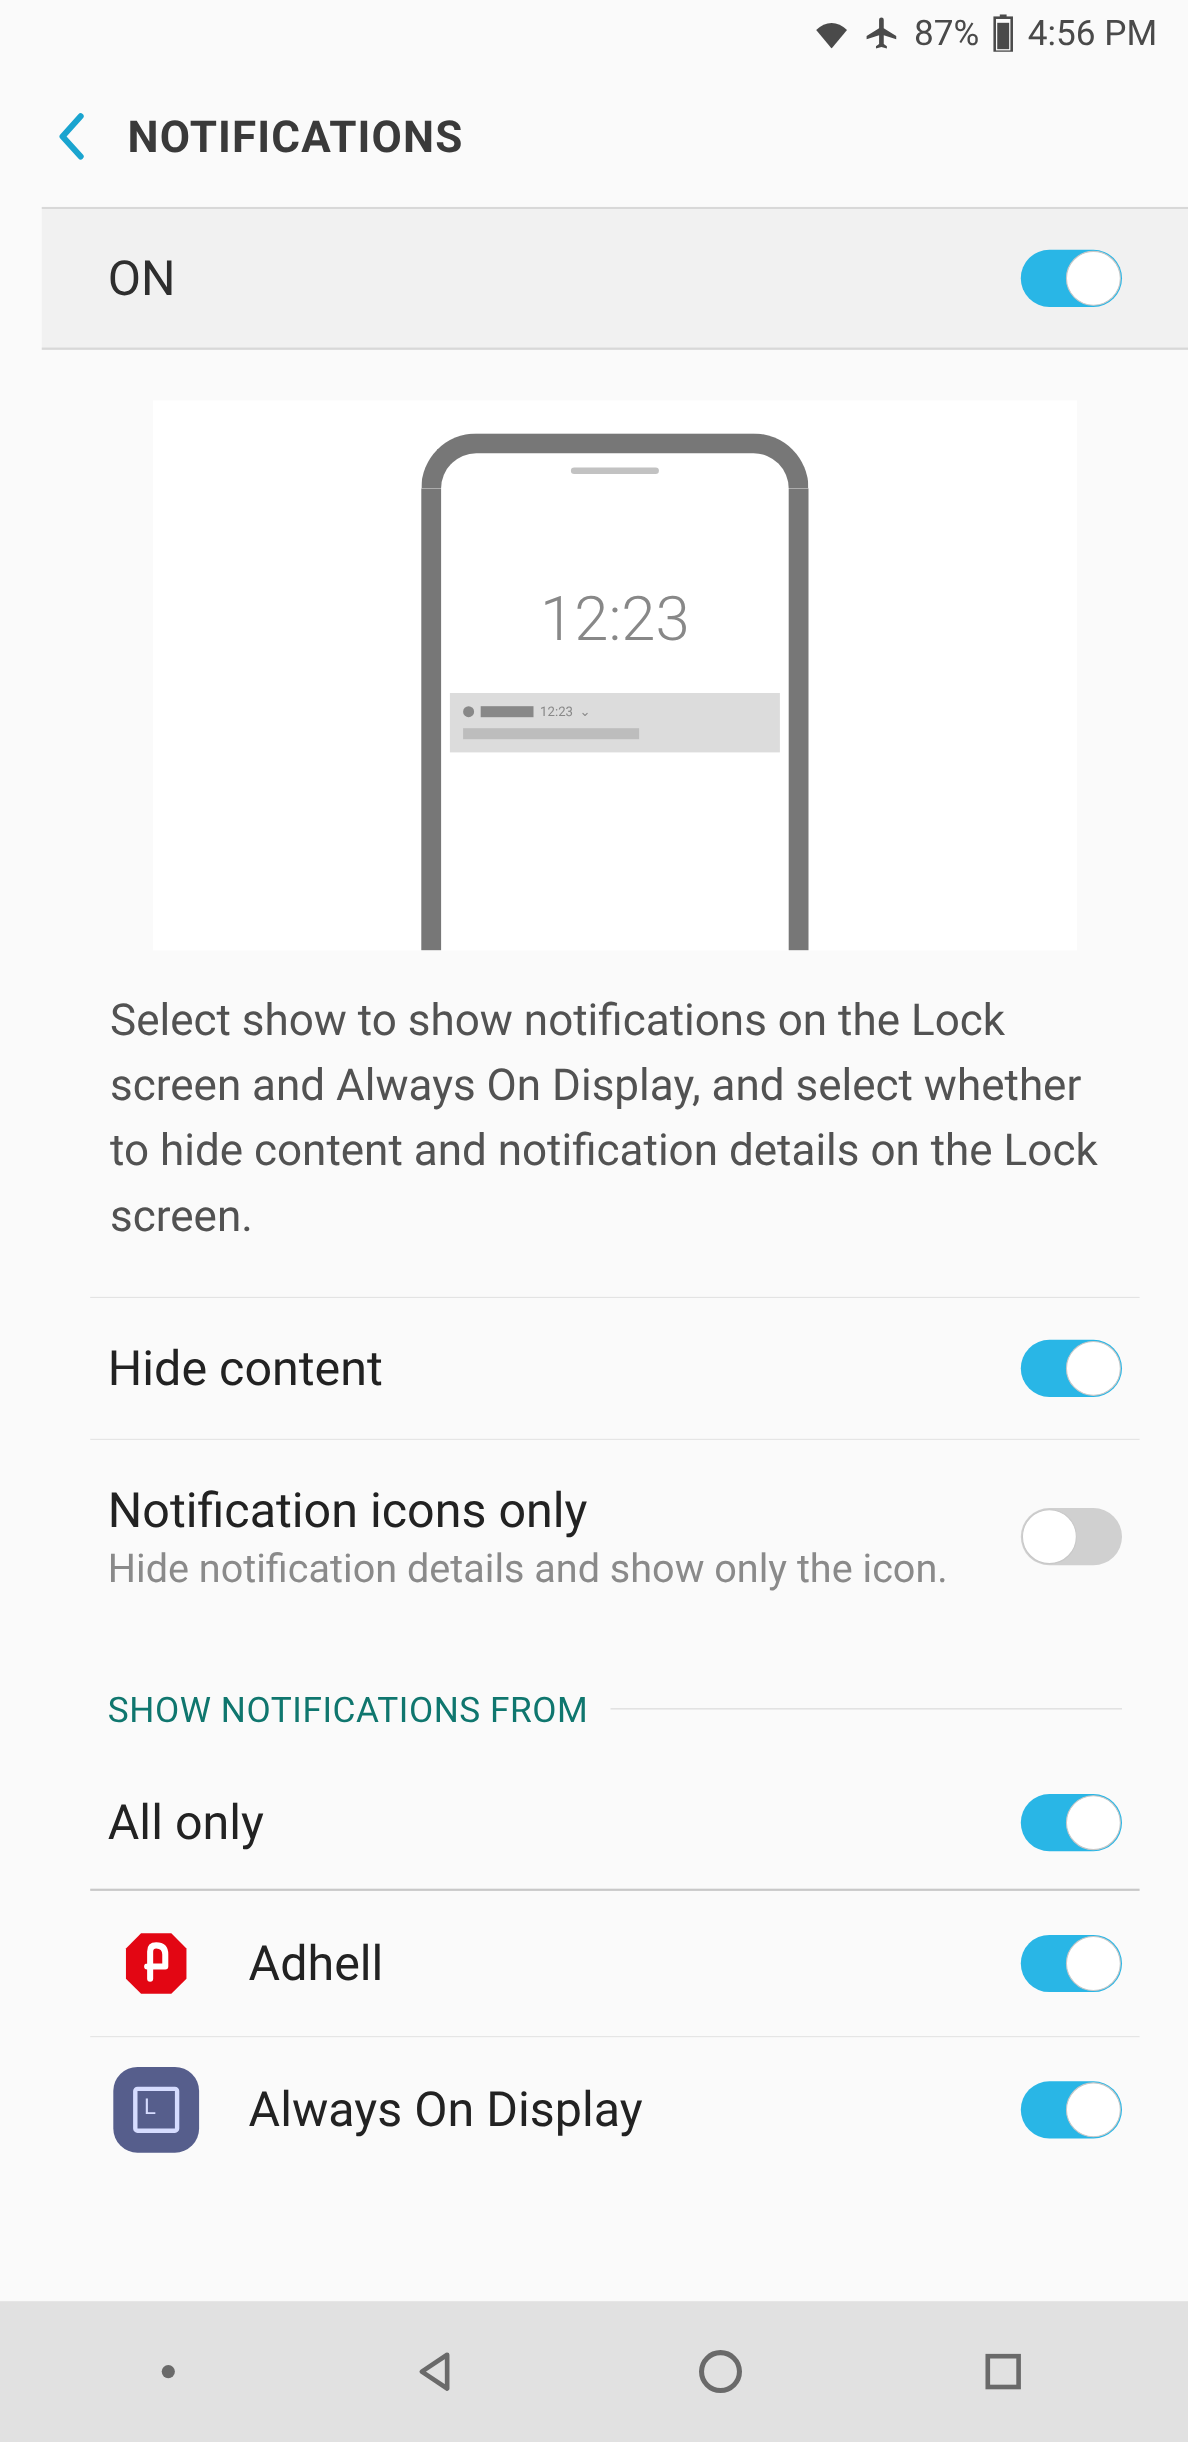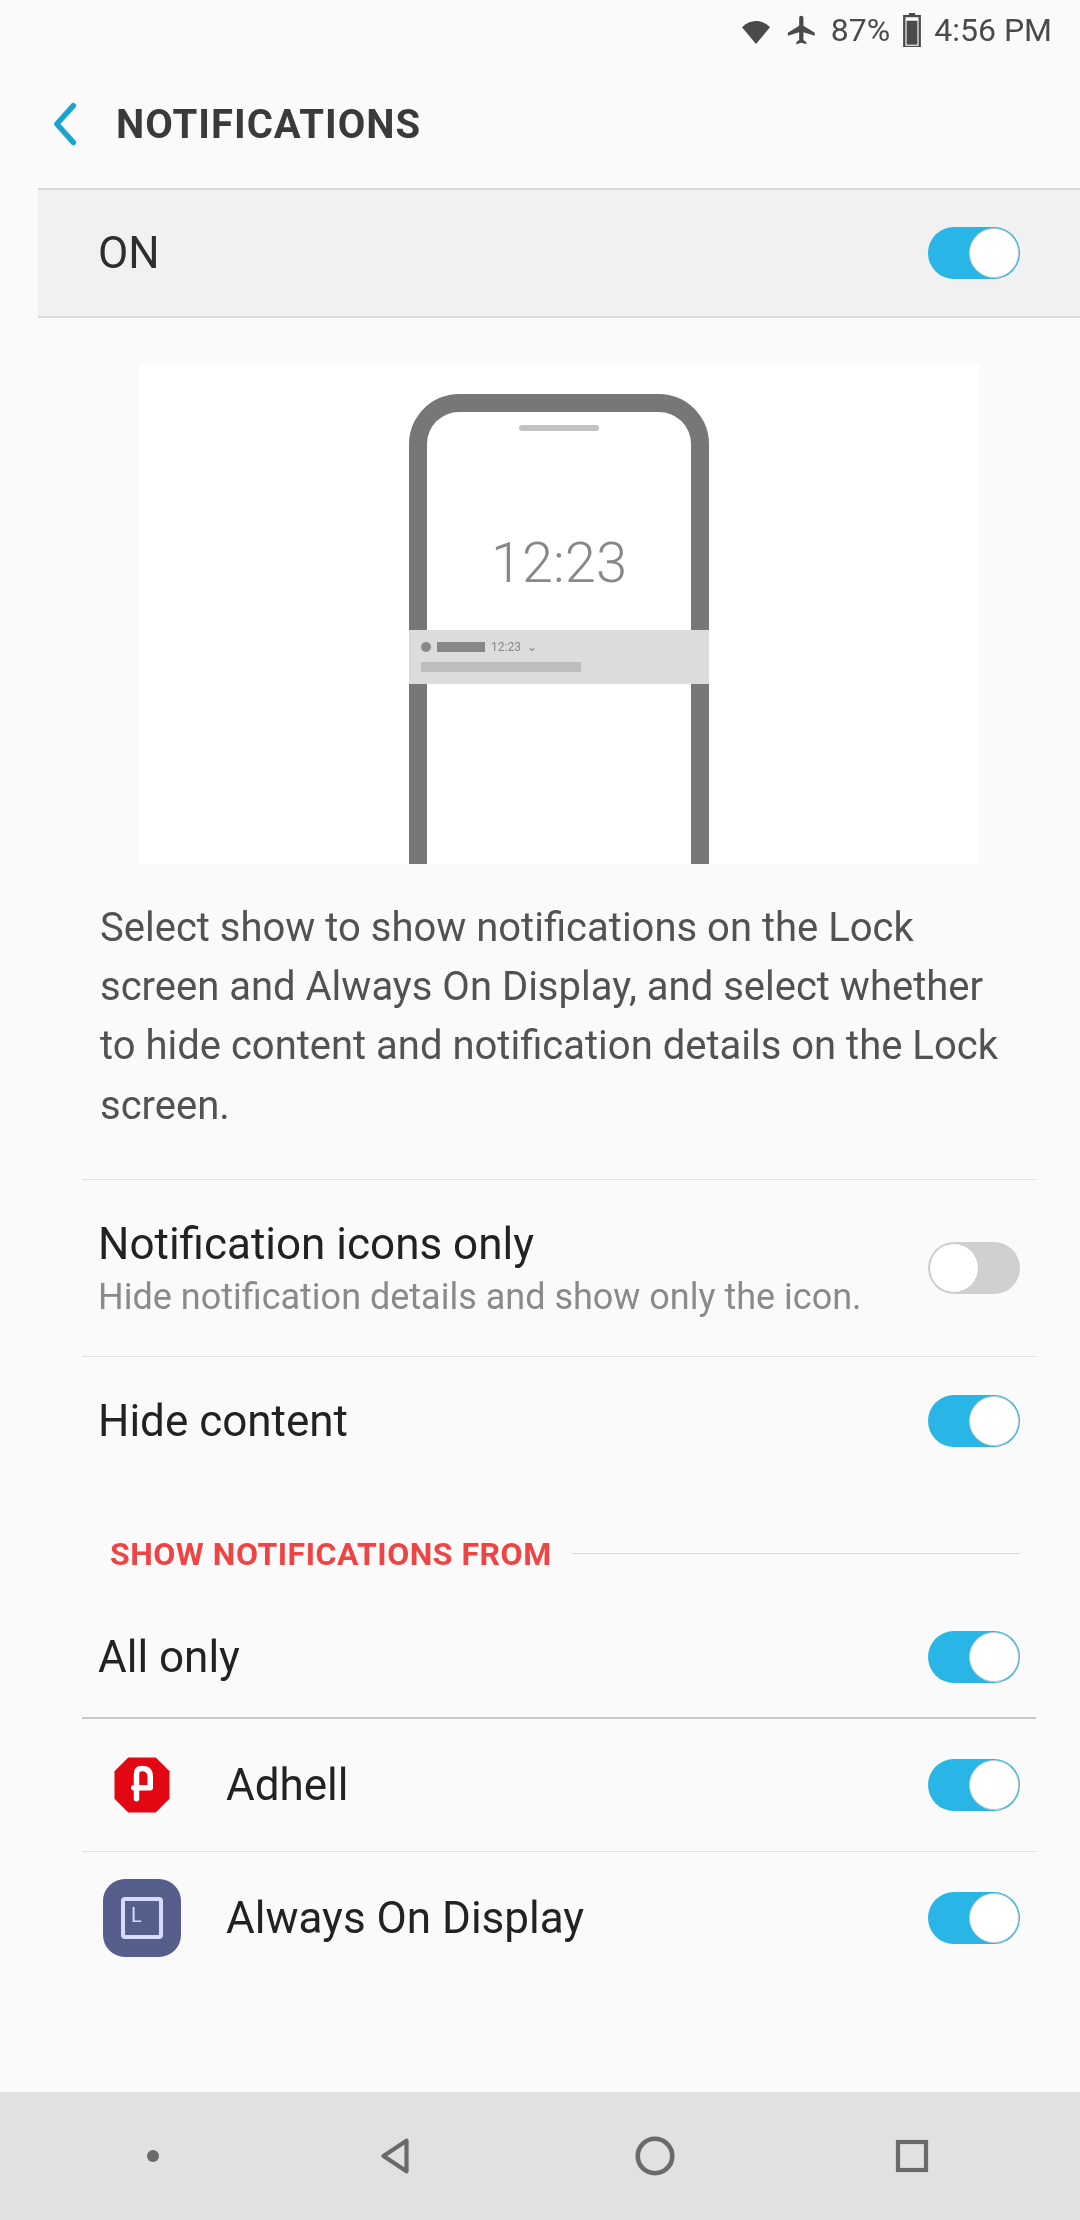--- a/index.html
+++ b/index.html
@@ -92,21 +92,21 @@
   }
   .preview-card {
     width: 840px;
     height: 500px;
     background: #fff;
     display: flex;
     justify-content: center;
     overflow: hidden;
   }
   .phone {
-    width: 300px;
+    width: 352px;
     margin-top: 30px;
   }
   .phone-top {
     height: 50px;
     border: 18px solid #777;
     border-bottom: none;
     border-top-left-radius: 50px;
     border-top-right-radius: 50px;
     display: flex;
     justify-content: center;
@@ -183,25 +183,24 @@
 
   
   .section-header {
     display: flex;
     align-items: center;
     padding: 50px 60px 24px 60px;
     gap: 20px;
   }
   .section-header .label {
     font-size: 32px;
-    font-weight: 700;
-    color: #ef4444;
+    font-weight: 400;
+    color: #0f766e;
     letter-spacing: 0.5px;
     white-space: nowrap;
-    margin-left: 12px;
   }
   .section-header .line {
     flex: 1;
     height: 1px;
     background: #d8d8d8;
   }
 
   
   .app-list {
     padding: 0 44px;
@@ -361,32 +360,32 @@
         </div>
       </div>
     </div>
   </div>
 
   <div class="description">Select show to show notifications on the Lock screen and Always On Display, and select whether to hide content and notification details on the Lock screen.</div>
 
   <div class="settings-group">
     <div class="setting-row">
       <div class="setting-text">
+        <div class="title">Hide content</div>
+      </div>
+      <span class="toggle on">
+          <span class="knob"></span>
+        </span>
+    </div>
+    <div class="setting-row">
+      <div class="setting-text">
         <div class="title">Notification icons only</div>
         <div class="subtitle">Hide notification details and show only the icon.</div>
       </div>
       <span class="toggle off">
-          <span class="knob"></span>
-        </span>
-    </div>
-    <div class="setting-row">
-      <div class="setting-text">
-        <div class="title">Hide content</div>
-      </div>
-      <span class="toggle on">
           <span class="knob"></span>
         </span>
     </div>
   </div>
 
   <div class="section-header">
     <span class="label">SHOW NOTIFICATIONS FROM</span>
     <span class="line"></span>
   </div>
 

